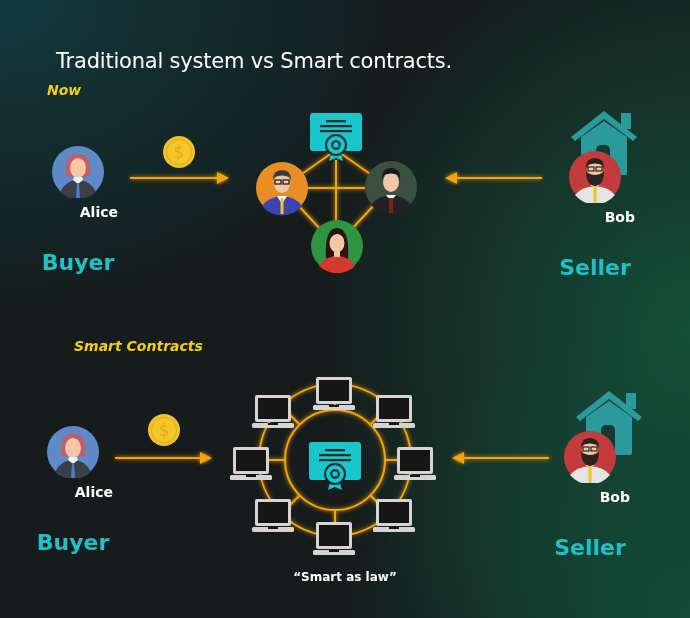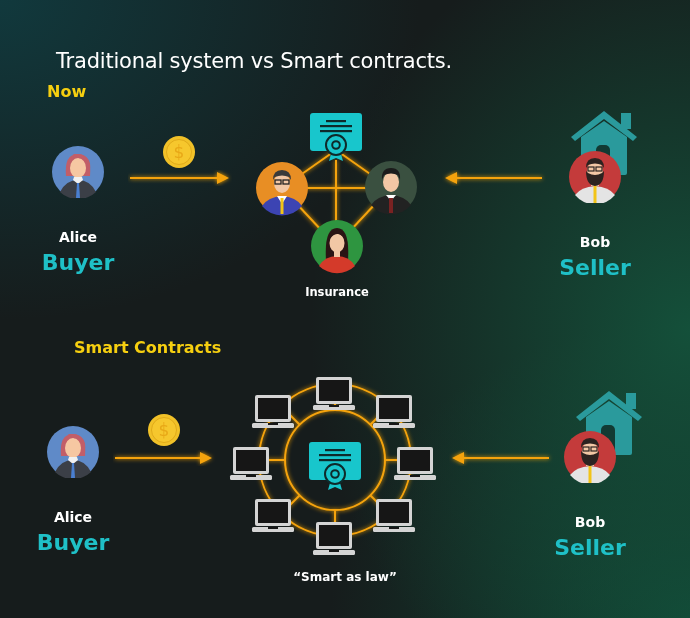--- a/index.html
+++ b/index.html
@@ -7,22 +7,22 @@
     width: 690px; height: 618px; overflow: hidden; position: relative;
     font-family: "DejaVu Sans", "Liberation Sans", sans-serif;
     background:
       radial-gradient(ellipse 420px 320px at 0px 0px, #11393d 0%, rgba(17,57,61,0) 100%),
       radial-gradient(ellipse 380px 420px at 690px 330px, #14503a 0%, rgba(20,80,58,0) 100%),
       radial-gradient(ellipse 360px 300px at 690px 618px, #114a37 0%, rgba(17,74,55,0) 100%),
       #161c1c;
   }
   .abs { position: absolute; }
   .title { left: 56px; top: 49px; font-size: 21px; color: #ffffff; letter-spacing: -0.2px; white-space: nowrap; }
-  .section-label { color: #f6cf10; font-weight: bold; font-size: 16px; white-space: nowrap; }
-  .name { color: #ffffff; font-weight: bold; font-size: 14px; text-align: center; width: 80px; margin-top: 25px; }
+  .section-label { color: #f6cf10; font-weight: bold; font-size: 14px; white-space: nowrap; font-style: italic; }
+  .name { color: #ffffff; font-weight: bold; font-size: 14px; text-align: right; width: 80px; }
   .role { color: #1fc0c7; font-weight: bold; font-size: 22px; text-align: center; width: 100px; }
   .caption { color: #ffffff; font-weight: bold; font-size: 11.5px; text-align: center; line-height: 15px; }
   svg { display: block; }
 </style>
 </head>
 <body>
 
 <svg width="0" height="0" style="position:absolute">
   <defs>
     <filter id="glow" x="-50%" y="-50%" width="200%" height="200%">
@@ -148,21 +148,20 @@
       <use href="#lawyer"></use>
     </g>
   <g transform="translate(115,51)">
       <use href="#broker"></use>
     </g>
   <g transform="translate(61,110)">
       <use href="#insurer"></use>
     </g>
 </svg>
 <div class="abs caption" style="left:262px; top:285px; width:150px;">
-  <div>Insurance</div>
 </div>
 
 <svg class="abs" style="left:442px; top:170px;" width="104" height="16">
   <g filter="url(#glow)">
     <line x1="12" y1="8" x2="100" y2="8" stroke="#f5a30b" stroke-width="2"></line>
     <path d="M15 2 L3 8 L15 14 Z" fill="#f5a30b"></path>
   </g>
 </svg>
 
 <div class="abs" style="left:569px; top:111px;">

